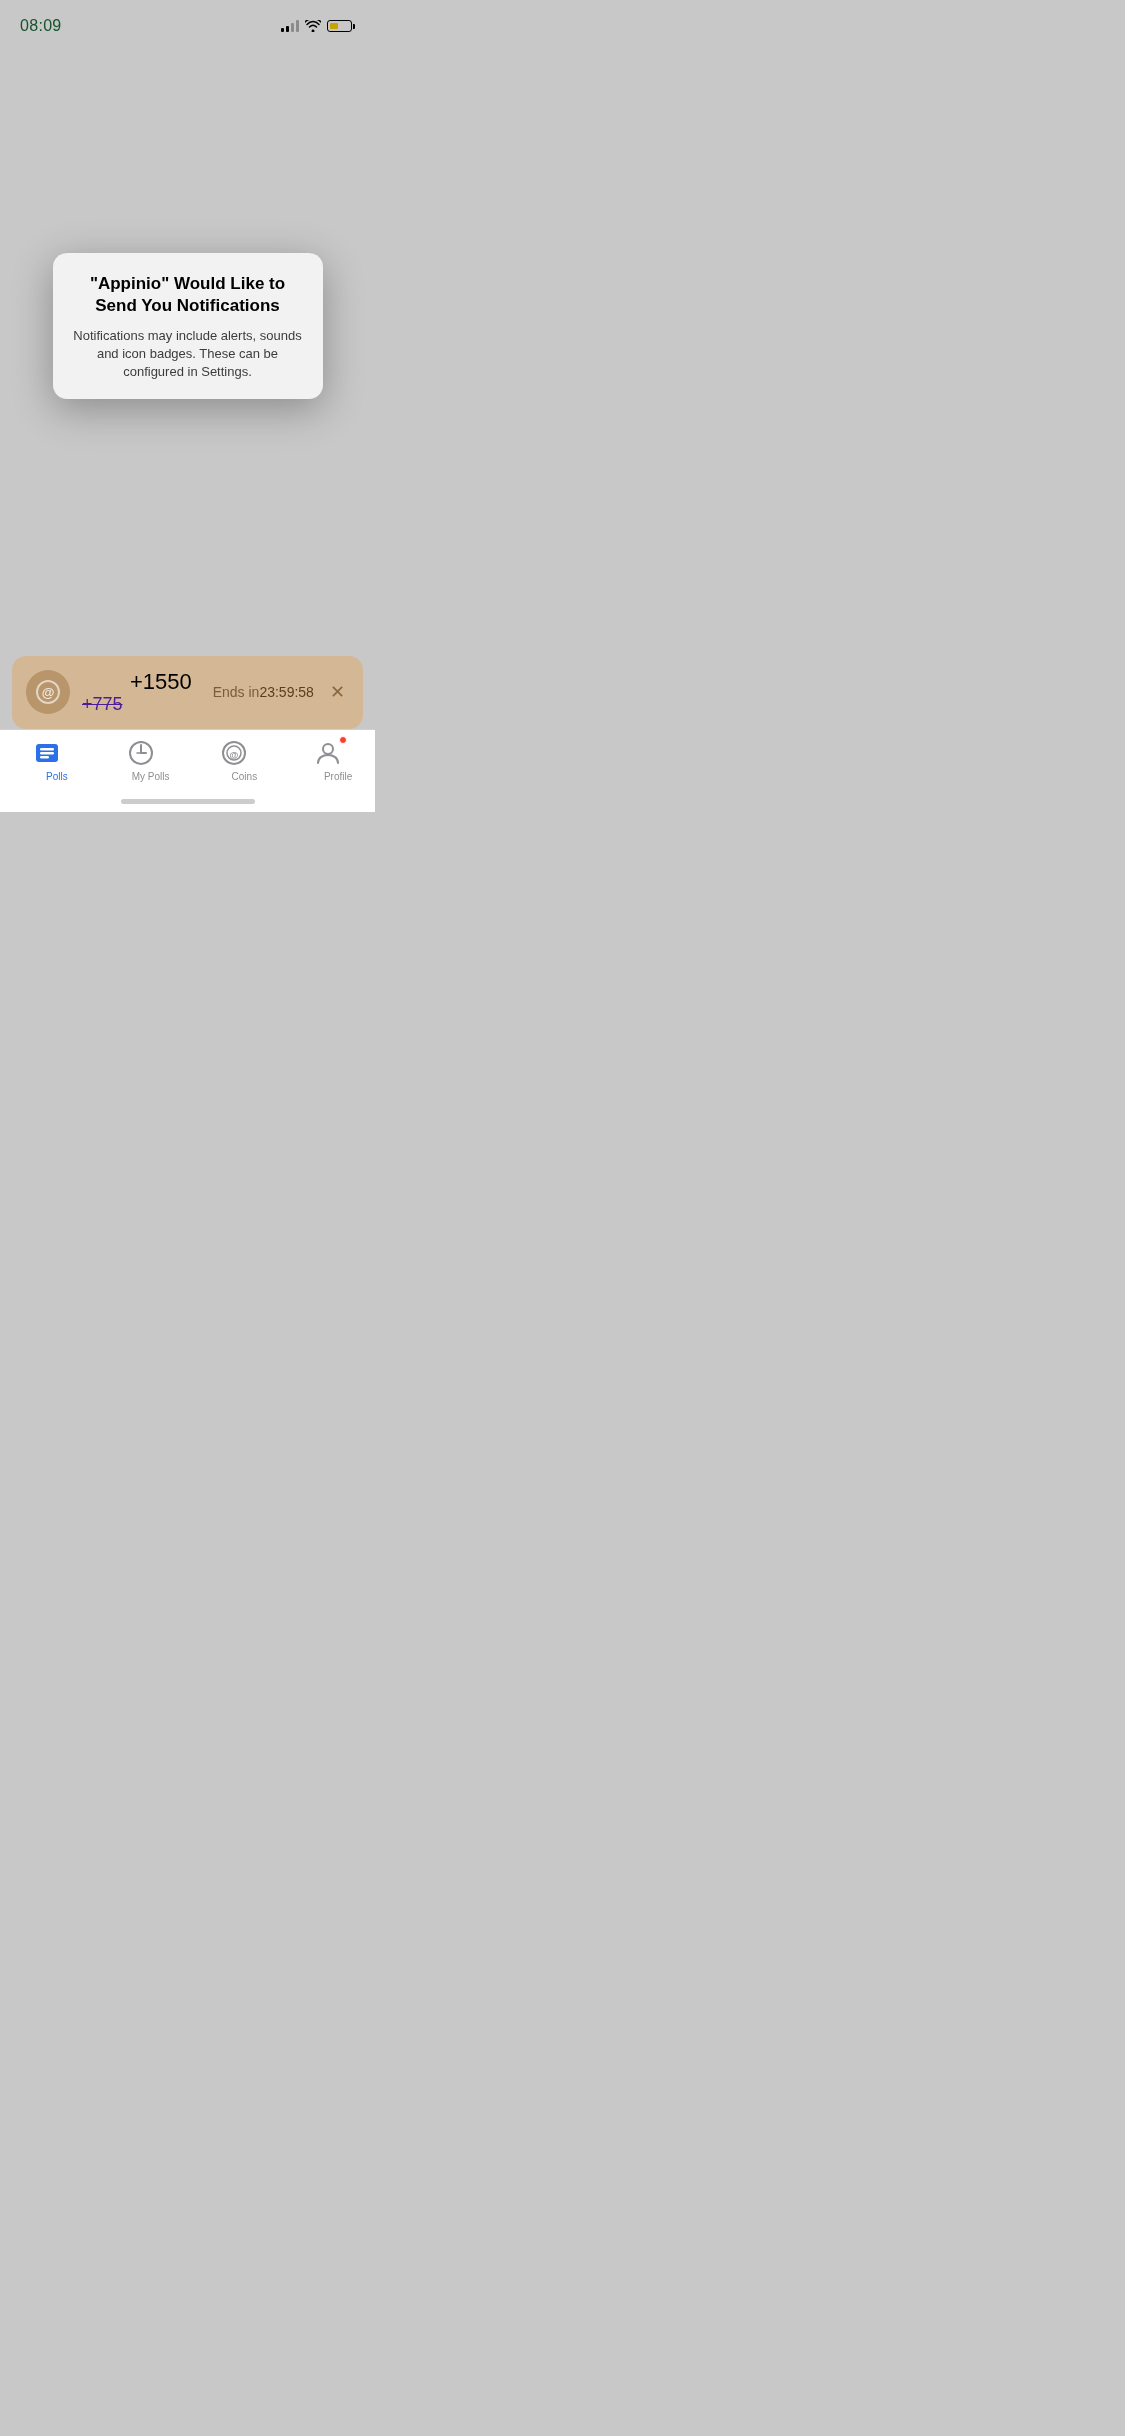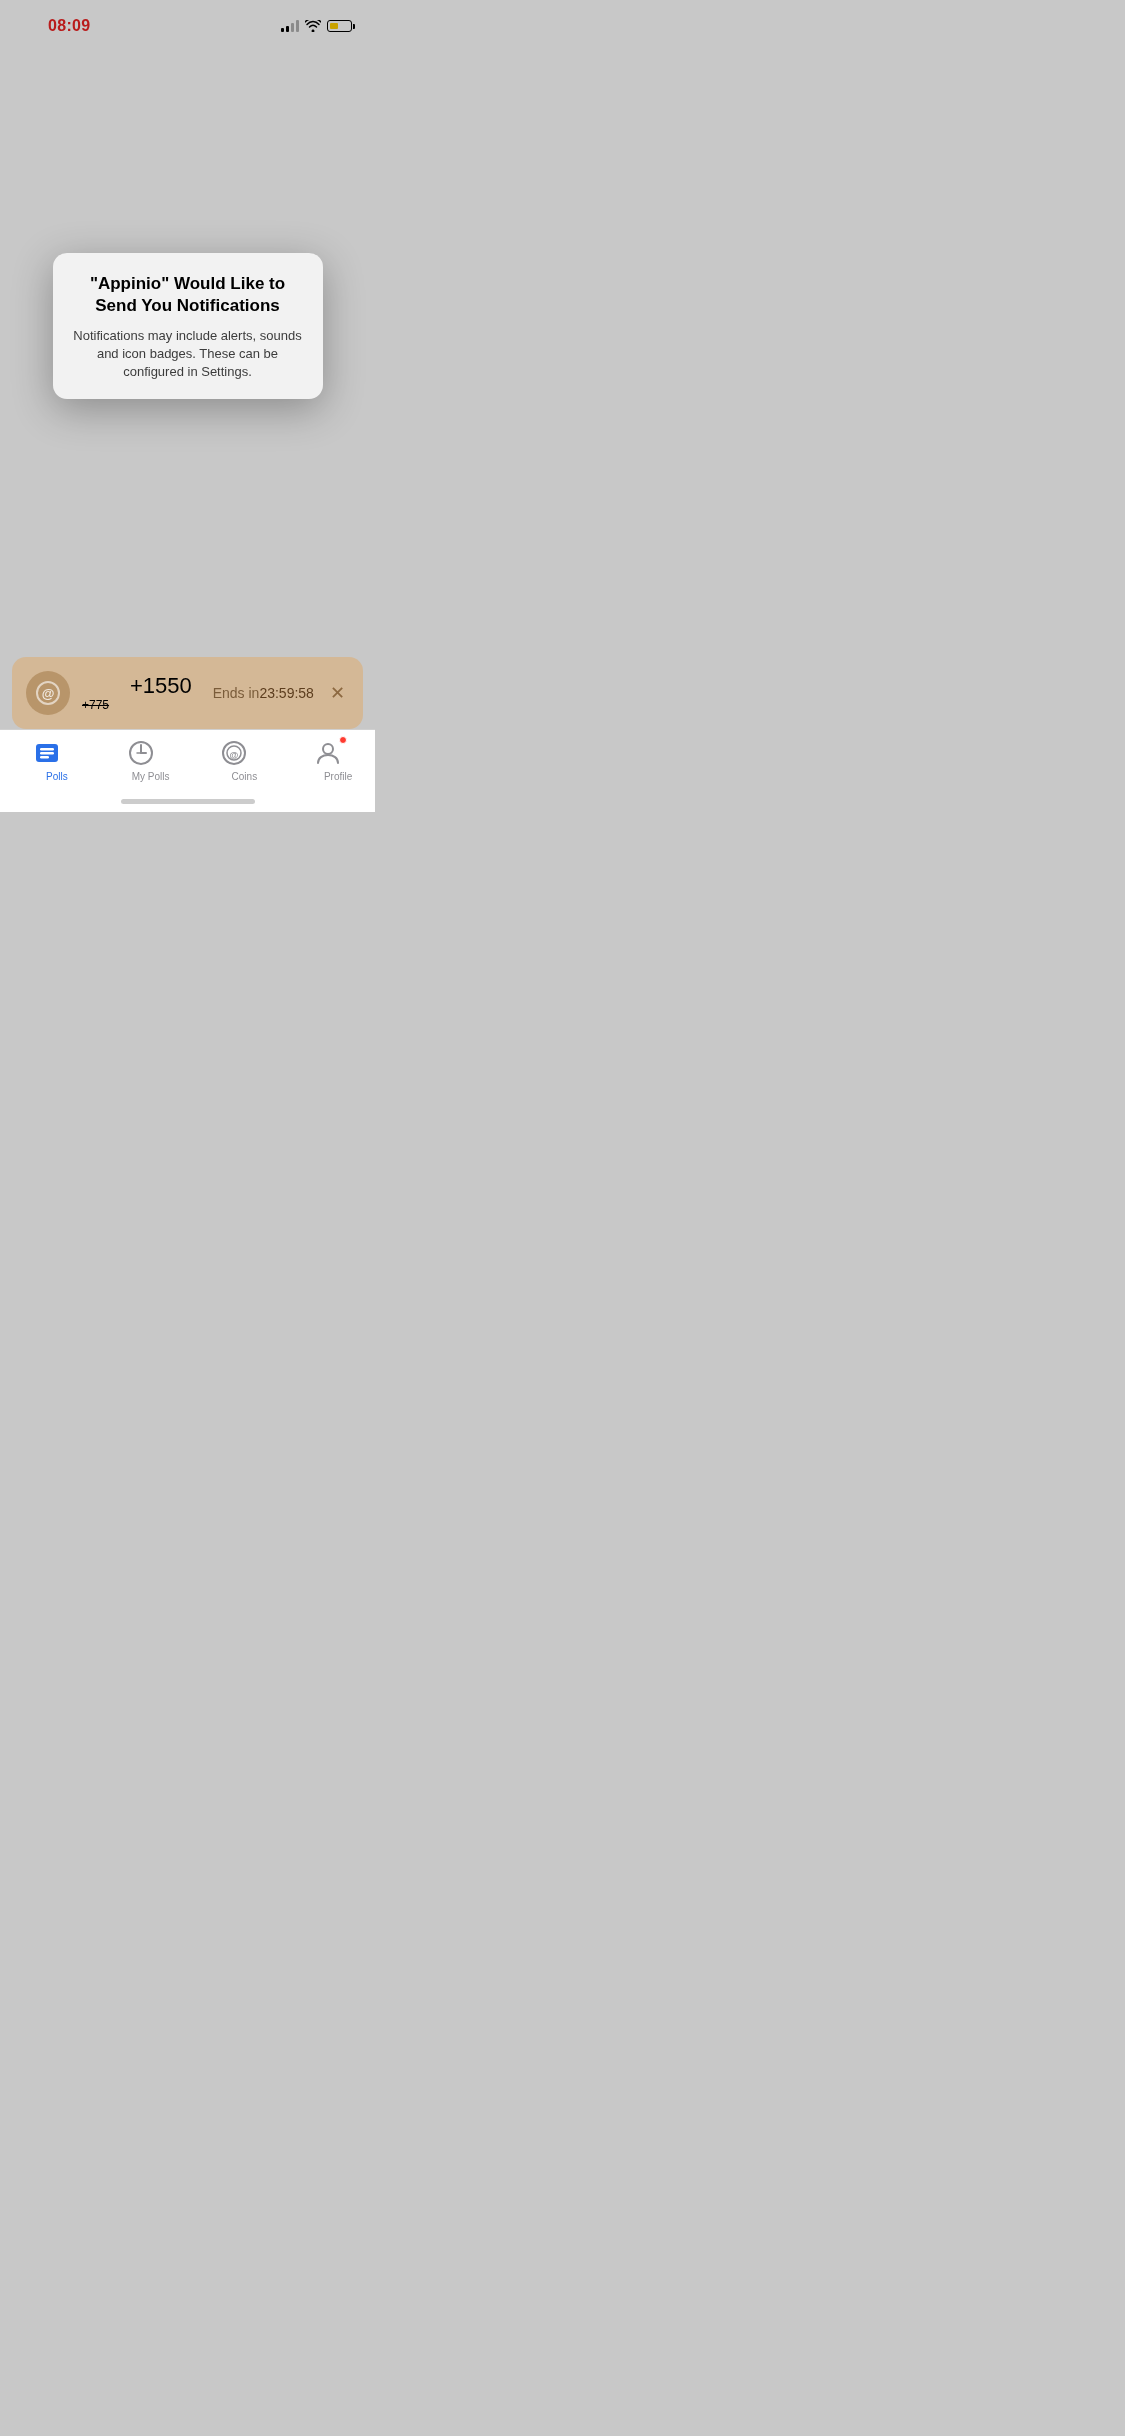--- a/index.html
+++ b/index.html
@@ -18,24 +18,23 @@
     .status-bar {
       display: flex;
       justify-content: space-between;
       align-items: center;
       padding: 14px 20px 6px;
       height: 44px;
     }
 
     .status-time {
       font-size: 16px;
-      font-weight: 700;
-      color: #b91c1c;
+      font-weight: 400;
+      color: #14532d;
       letter-spacing: 0.3px;
-      margin-left: 28px;
     }
 
     .status-icons {
       display: flex;
       align-items: center;
       gap: 6px;
     }
 
     .signal-bars {
       display: flex;
@@ -190,22 +189,22 @@
 
     .banner-points {
       font-size: 22px;
       font-weight: 400;
       color: #000000;
       line-height: 1.1;
       margin-left: 48px;
     }
 
     .banner-subpoints {
-      font-size: 12px;
-      color: #000000;
+      font-size: 18px;
+      color: #4c1d95;
       text-decoration: line-through;
     }
 
     .banner-timer {
       display: flex;
       align-items: center;
       color: #7a5c3a;
       font-size: 14px;
     }
 

